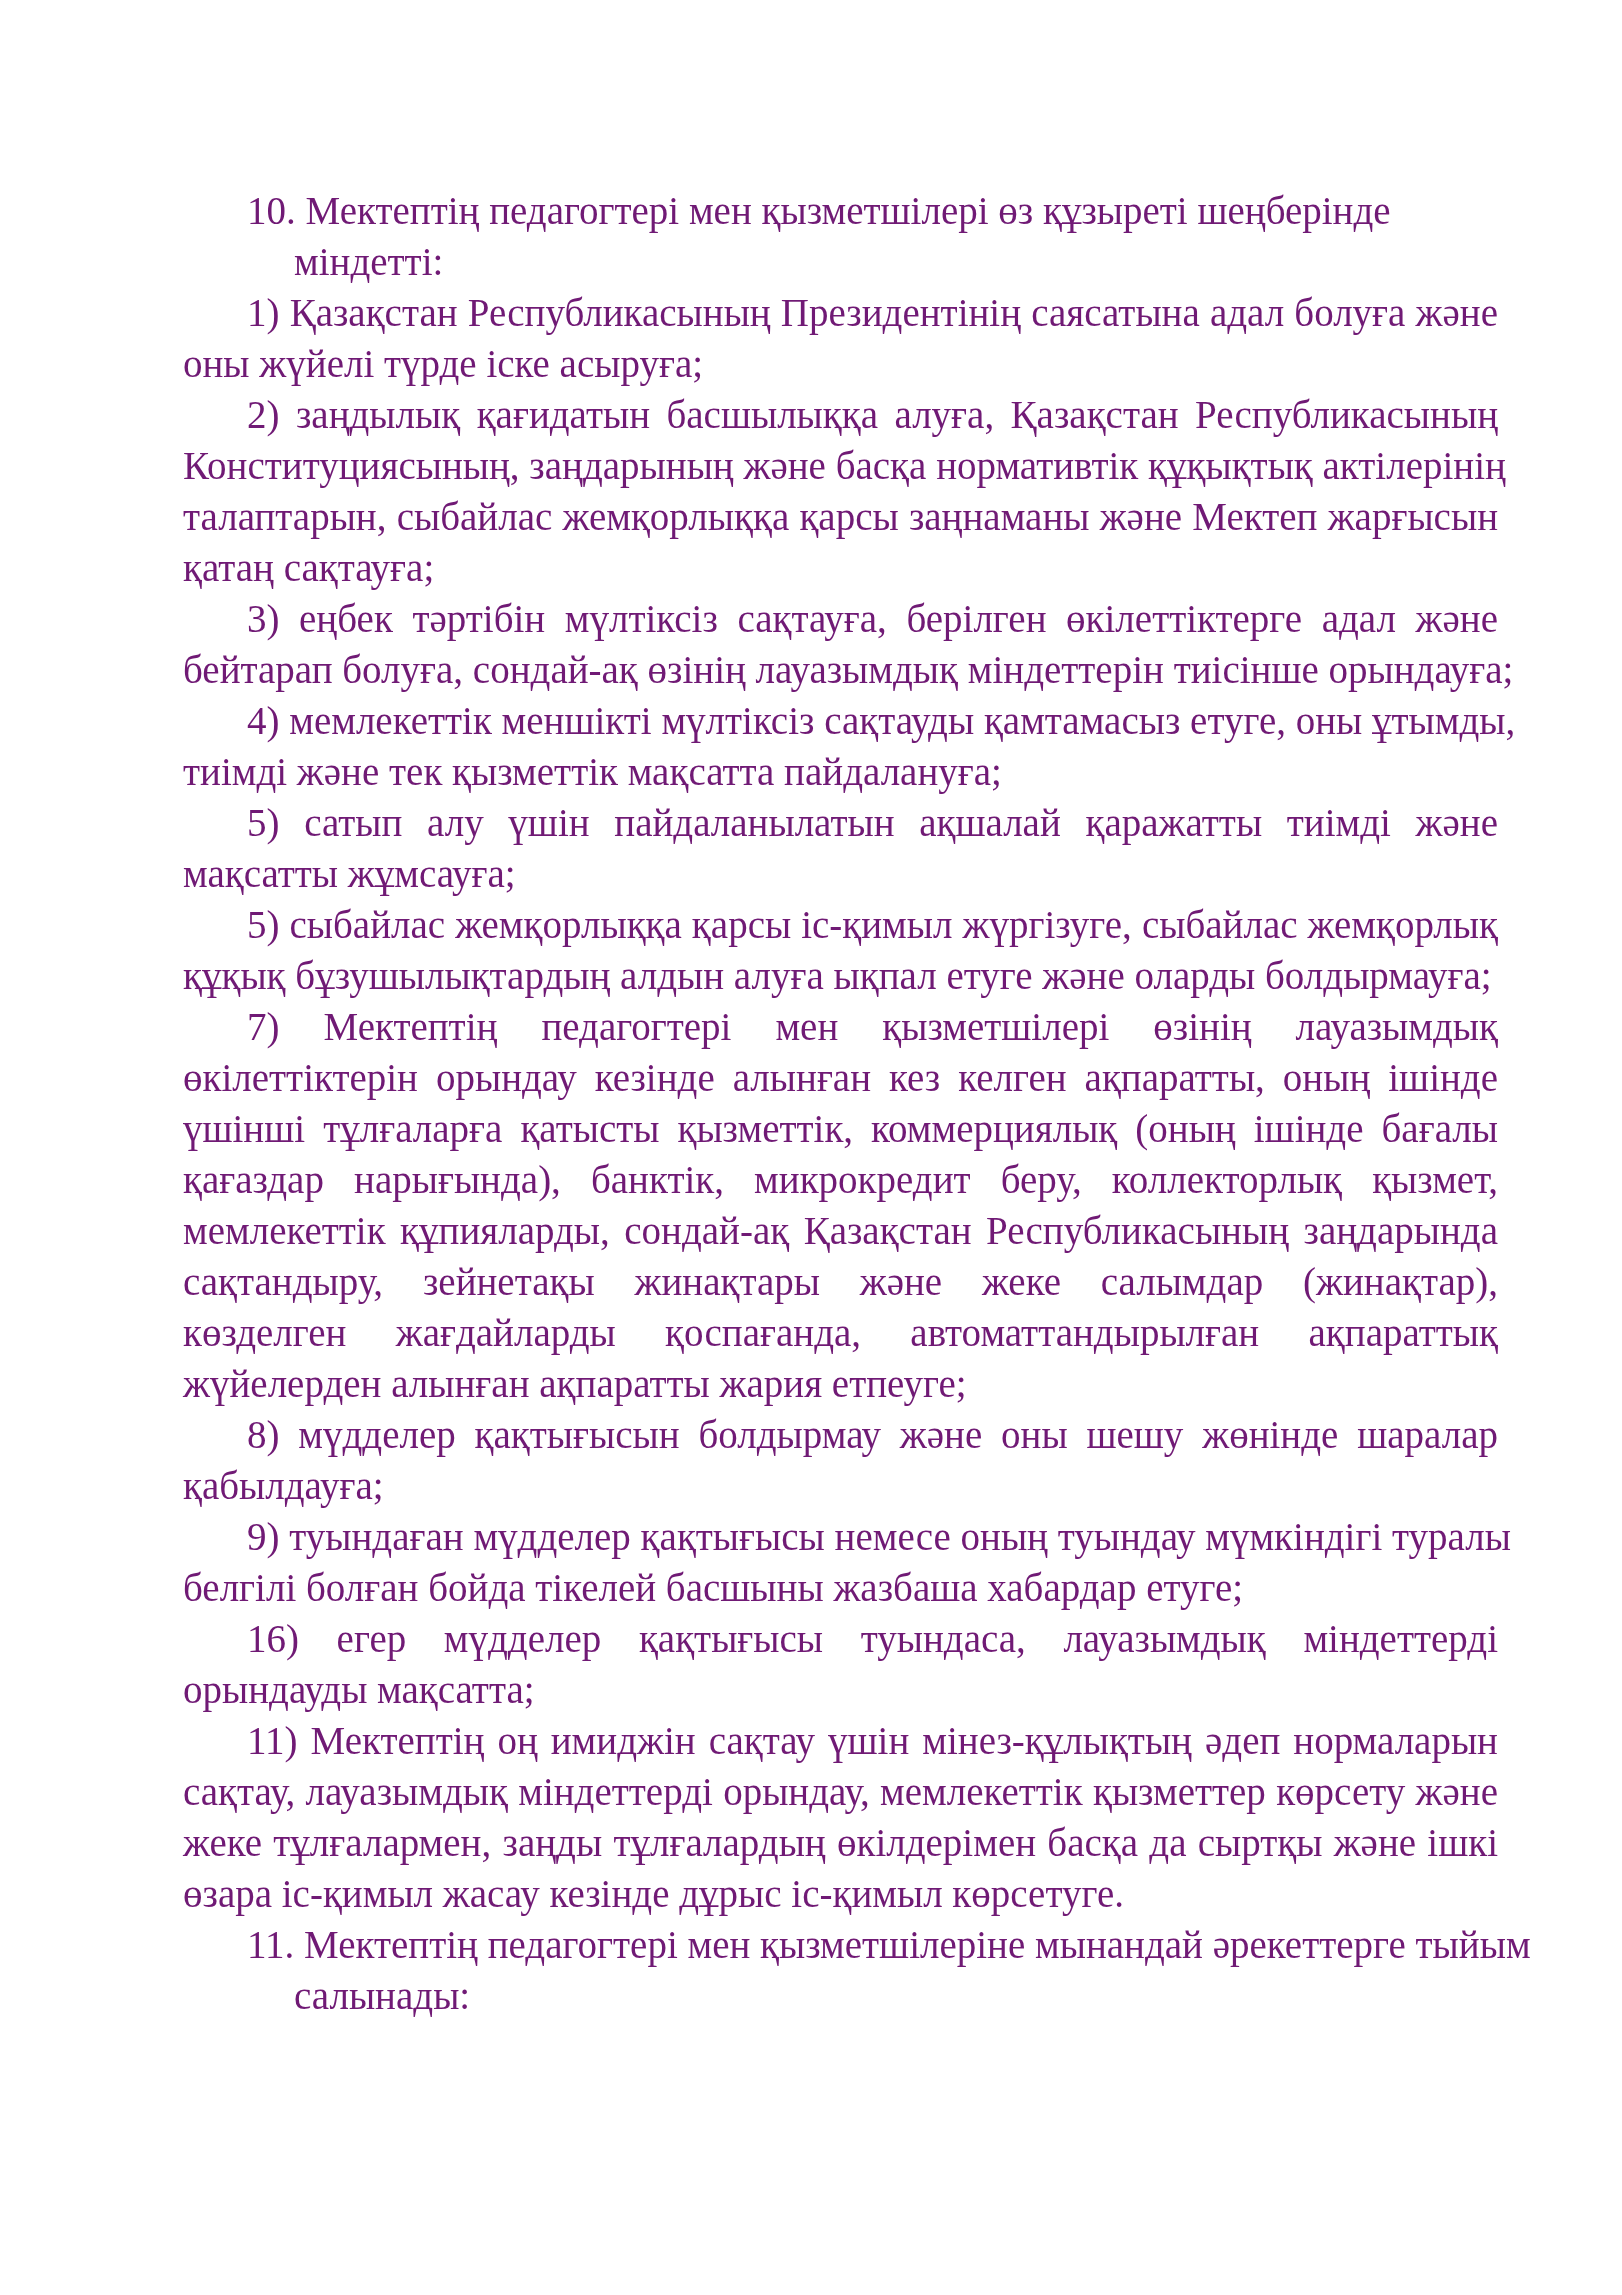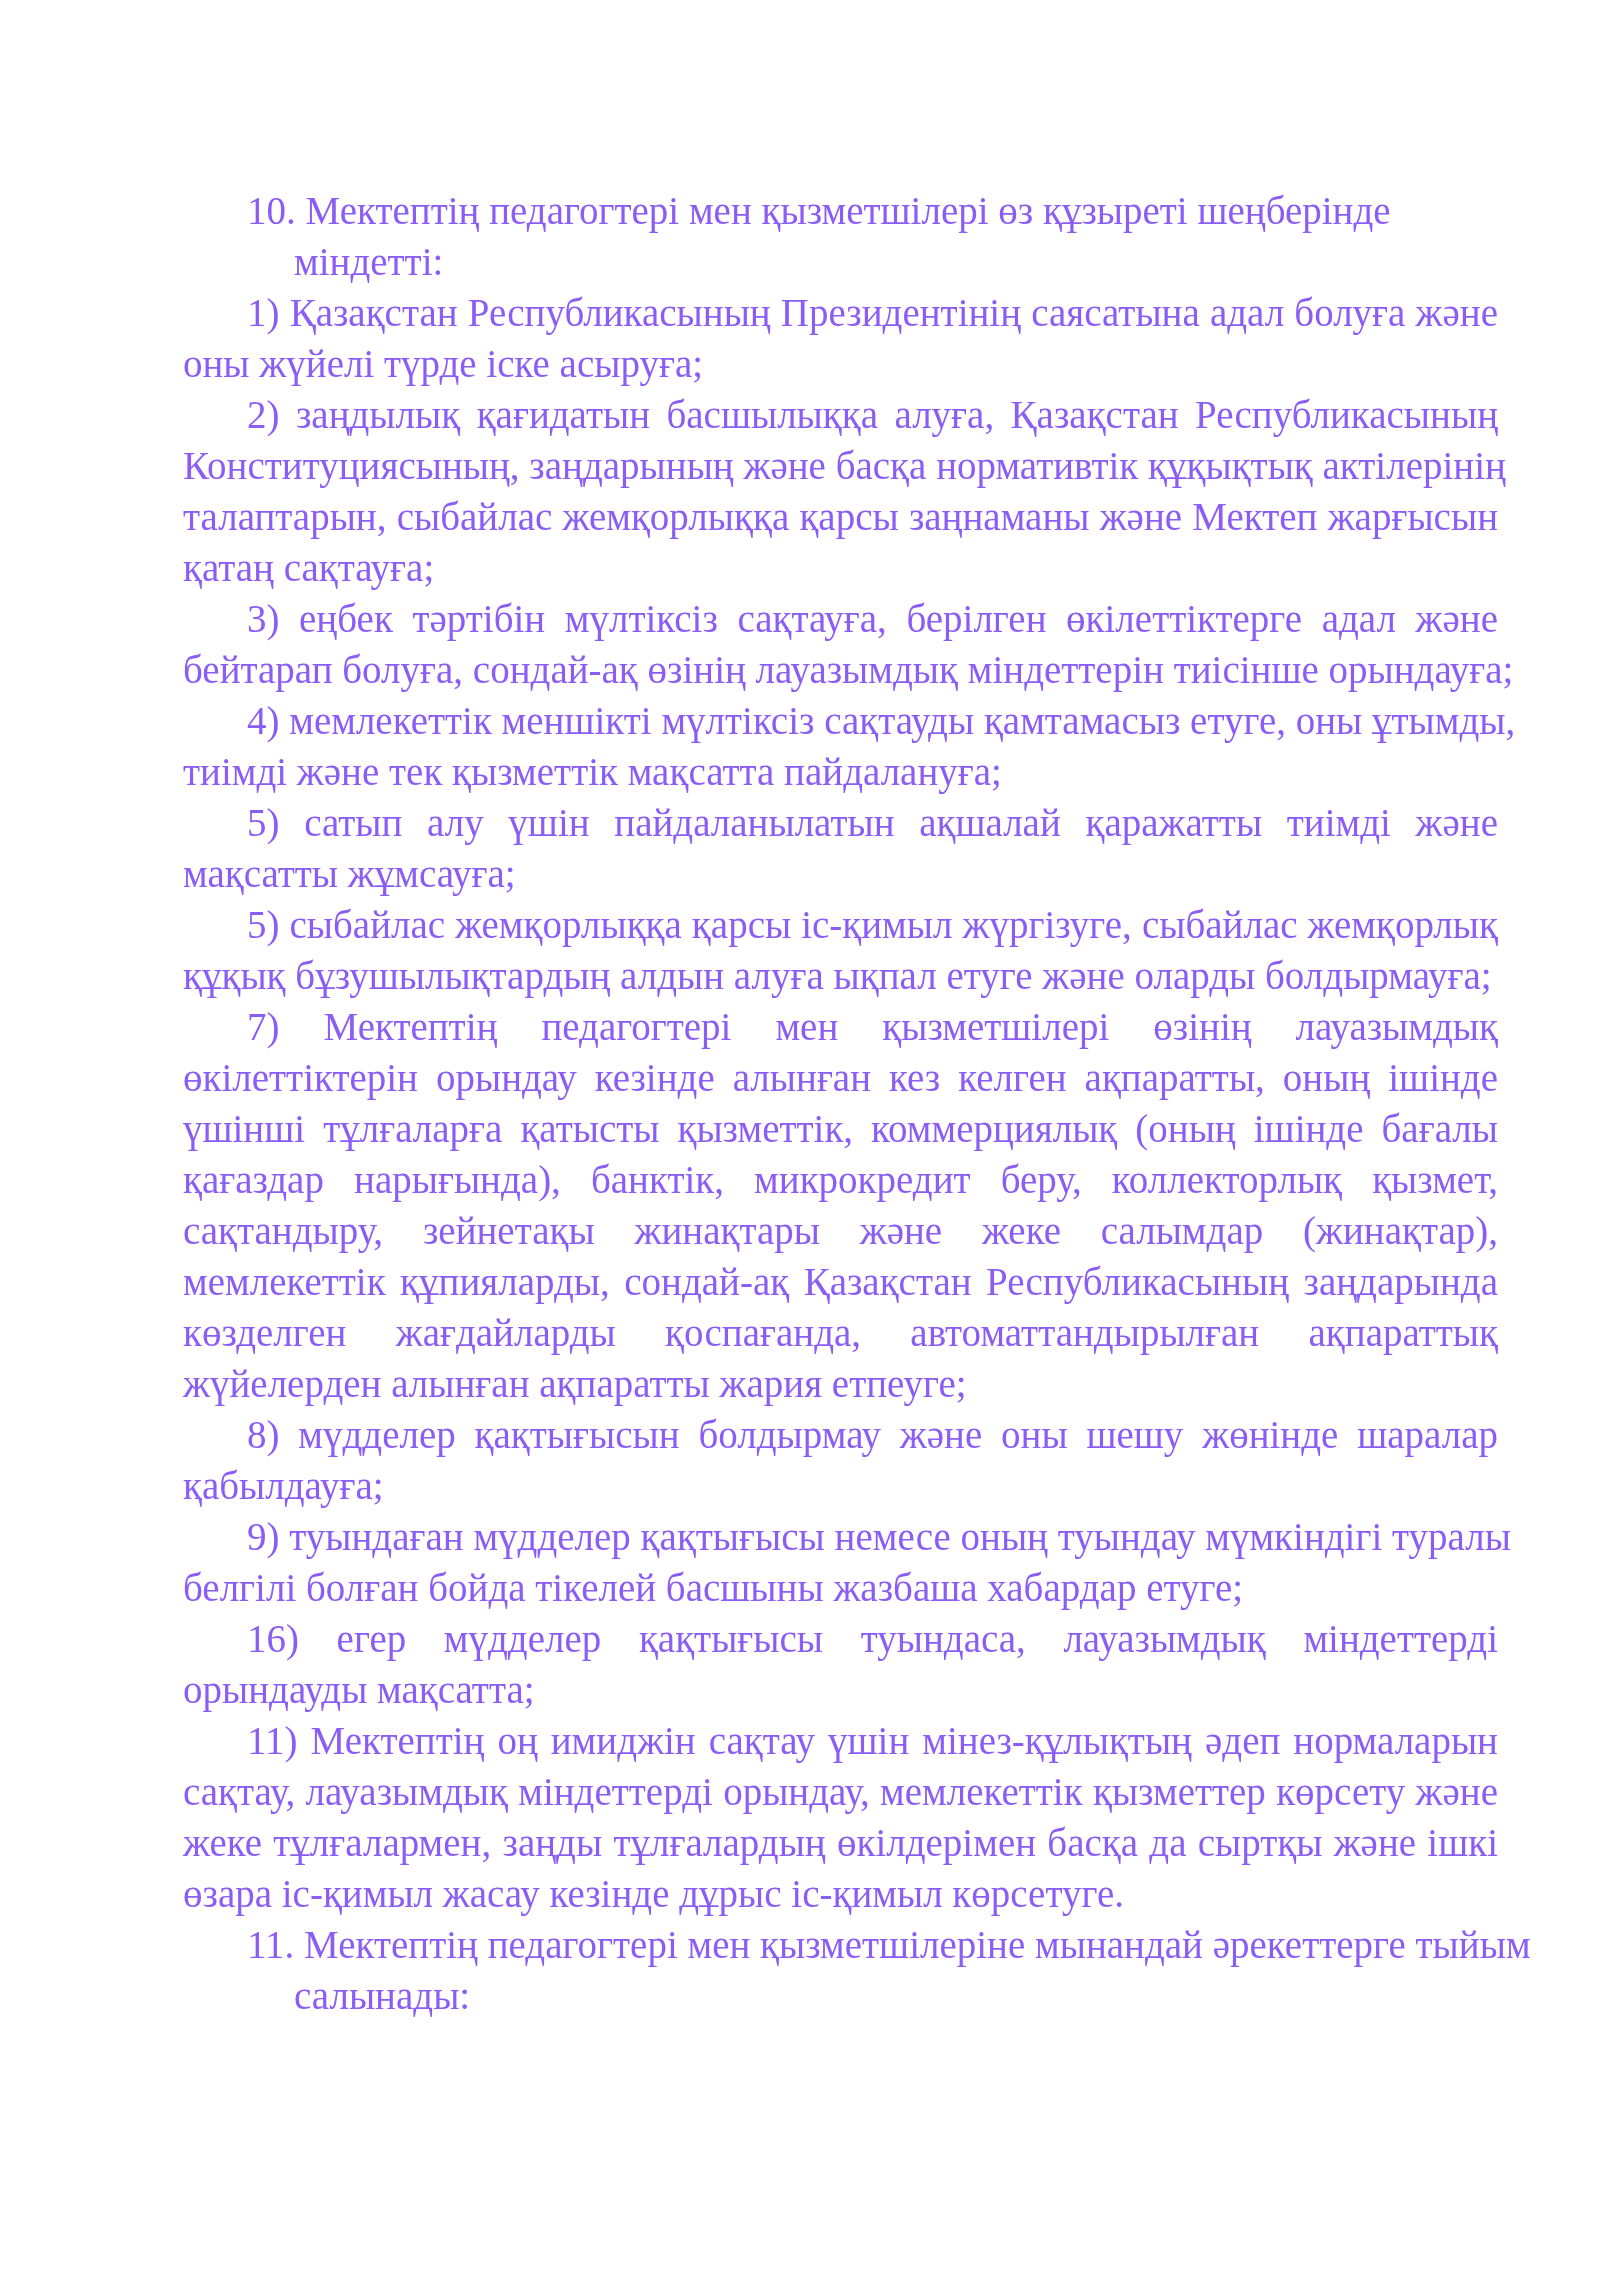--- a/index.html
+++ b/index.html
@@ -14,21 +14,21 @@
     overflow: hidden;
   }
   .doc {
     position: absolute;
     left: 183px;
     top: 185px;
     width: 1315px;
     font-family: "Liberation Serif", "DejaVu Serif", serif;
     font-size: 39px;
     line-height: 51px;
-    color: #8b5cf6;
+    color: #701a75;
   }
   .para { margin: 0; padding: 0; }
   .line {
     white-space: nowrap;
     text-align: justify;
     text-align-last: justify;
     text-justify: inter-word;
   }
   .line.last { text-align-last: left; }
   
@@ -70,22 +70,22 @@
     </div>
     <div class="para sub">
       <div class="line first">5) сыбайлас жемқорлыққа қарсы іс-қимыл жүргізуге, сыбайлас жемқорлық</div>
       <div class="line last">құқық бұзушылықтардың алдын алуға ықпал етуге және оларды болдырмауға;</div>
     </div>
     <div class="para sub">
       <div class="line first">7) Мектептің педагогтері мен қызметшілері өзінің лауазымдық</div>
       <div class="line">өкілеттіктерін орындау кезінде алынған кез келген ақпаратты, оның ішінде</div>
       <div class="line">үшінші тұлғаларға қатысты қызметтік, коммерциялық (оның ішінде бағалы</div>
       <div class="line">қағаздар нарығында), банктік, микрокредит беру, коллекторлық қызмет,</div>
+      <div class="line">мемлекеттік құпияларды, сондай-ақ Қазақстан Республикасының заңдарында</div>
       <div class="line">сақтандыру, зейнетақы жинақтары және жеке салымдар (жинақтар),</div>
-      <div class="line">мемлекеттік құпияларды, сондай-ақ Қазақстан Республикасының заңдарында</div>
       <div class="line">көзделген жағдайларды қоспағанда, автоматтандырылған ақпараттық</div>
       <div class="line last">жүйелерден алынған ақпаратты жария етпеуге;</div>
     </div>
     <div class="para sub">
       <div class="line first">8) мүдделер қақтығысын болдырмау және оны шешу жөнінде шаралар</div>
       <div class="line last">қабылдауға;</div>
     </div>
     <div class="para sub">
       <div class="line first">9) туындаған мүдделер қақтығысы немесе оның туындау мүмкіндігі туралы</div>
       <div class="line last">белгілі болған бойда тікелей басшыны жазбаша хабардар етуге;</div>

